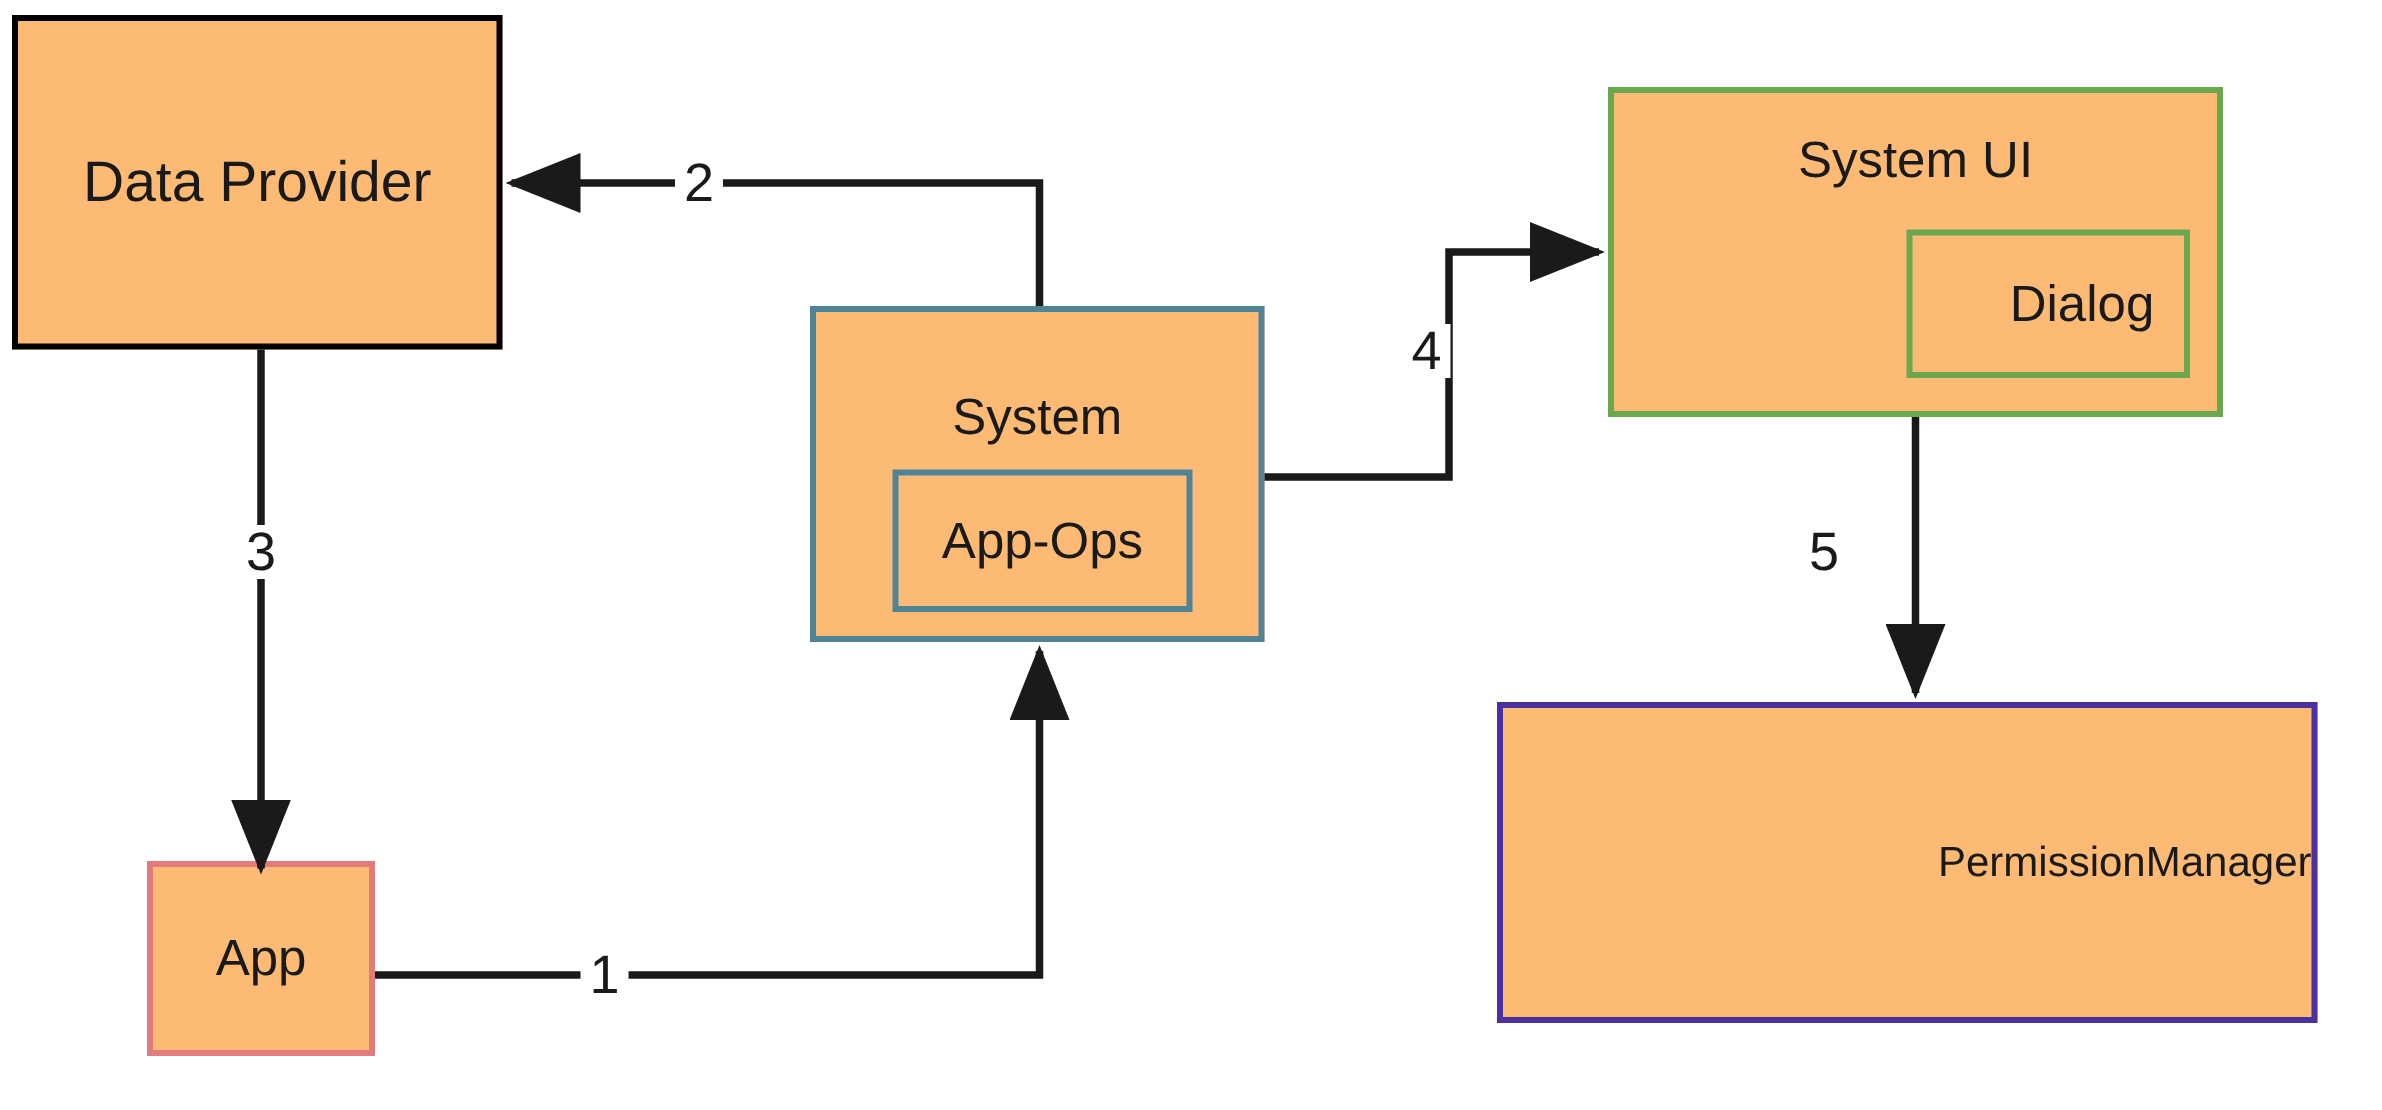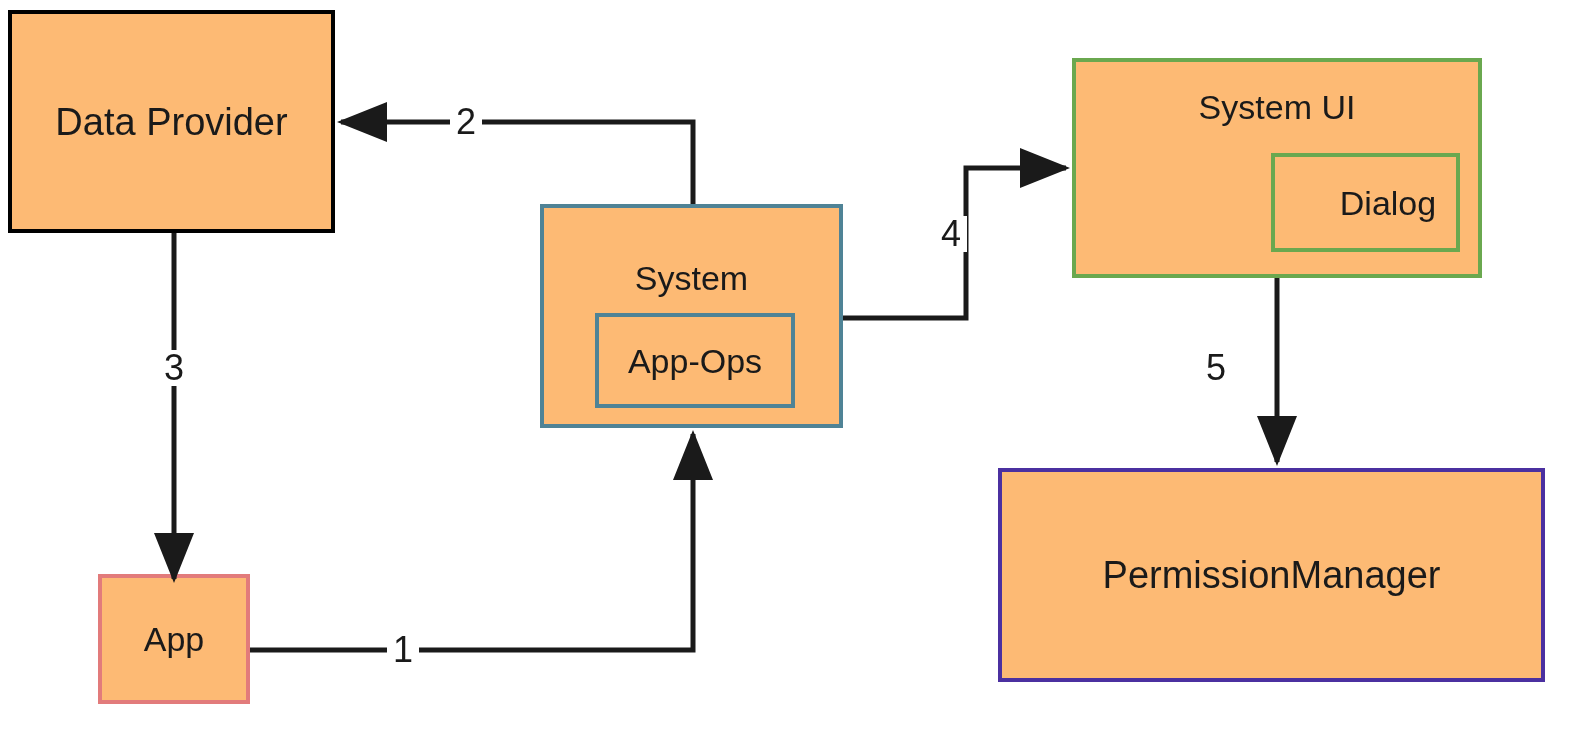--- a/index.html
+++ b/index.html
@@ -67,21 +67,21 @@
 
   <div class="node" id="node-system-ui" style="left: 1072px; top: 58px; width: 410px; height: 220px; border: 4px solid rgb(106, 168, 79);">
     <div class="node-label" style="font-size: 34px; line-height: 34px; top: 28px;">System UI</div>
   </div>
 
   <div class="node" id="node-dialog" style="left: 1271px; top: 153px; width: 189px; height: 99px; border: 4px solid rgb(106, 168, 79);">
     <div class="node-label" style="font-size: 34px; line-height: 34px; top: 29px; padding-left: 45px;">Dialog</div>
   </div>
 
   <div class="node" id="node-permission-manager" style="left: 998px; top: 468px; width: 547px; height: 214px; border: 4px solid rgb(75, 48, 160);">
-    <div class="node-label" style="font-size: 38px; line-height: 38px; top: 84px;">PermissionManager</div>
+    <div class="node-label" style="font-size: 28px; line-height: 38px; top: 84px; text-align: right;">PermissionManager</div>
   </div>
 
   <div class="node" id="node-app" style="left: 98px; top: 574px; width: 152px; height: 130px; border: 4px solid rgb(226, 123, 123);">
     <div class="node-label" style="font-size: 34px; line-height: 34px; top: 44px;">App</div>
   </div>
 
   <svg class="edges" viewBox="0 0 1588 740">
     <defs>
       <marker id="arrowhead" markerWidth="10" markerHeight="8" refX="9.2" refY="4" orient="auto" markerUnits="strokeWidth">
         <path d="M 0 0 L 10 4 L 0 8 z" fill="#1a1a1a"></path>

